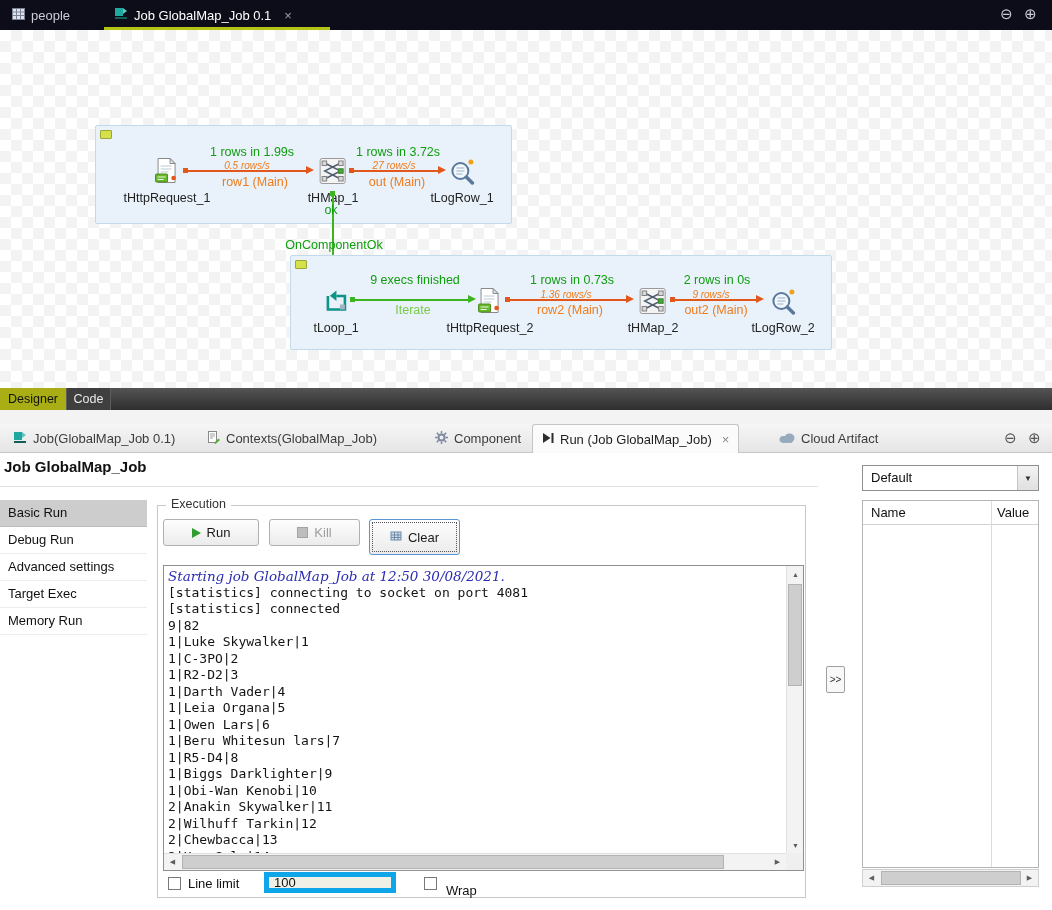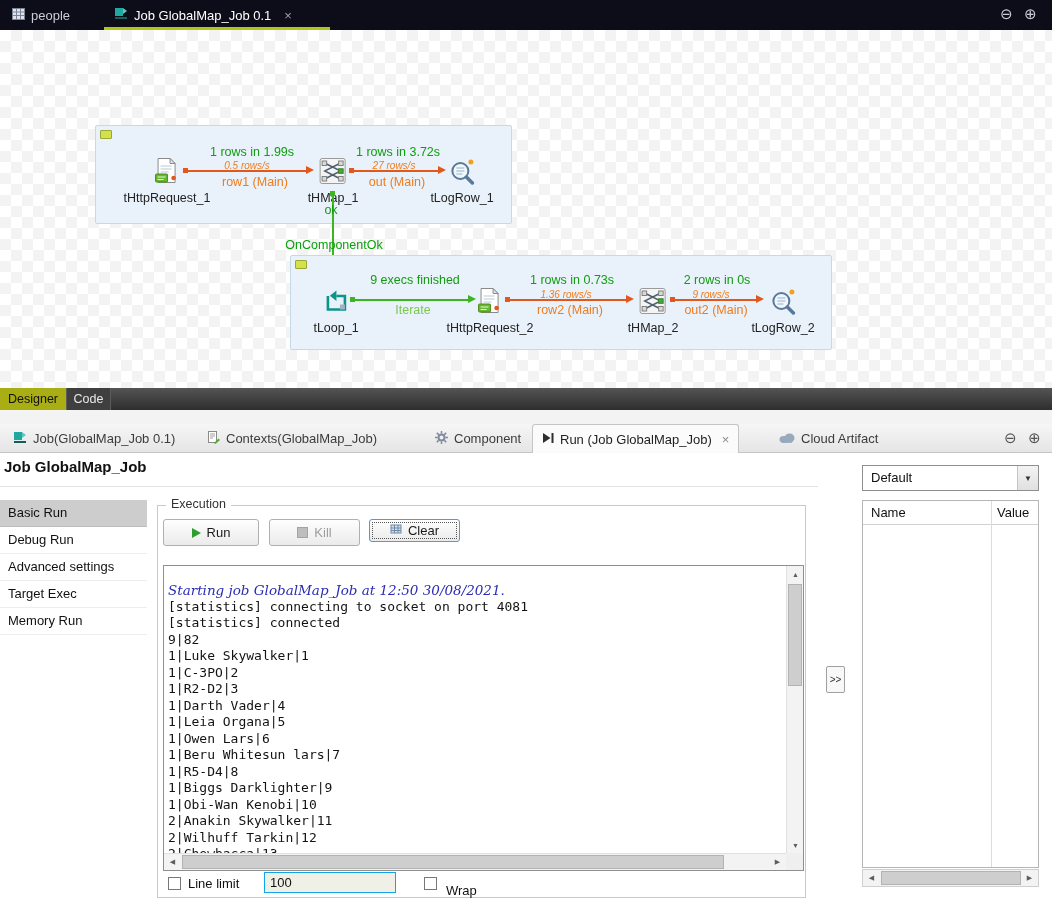--- a/index.html
+++ b/index.html
@@ -58,32 +58,32 @@
   .fieldset{position:absolute;left:157px;top:52px;width:649px;height:393px;border:1px solid #c9c9c9;box-sizing:border-box;}
   .legend{position:absolute;left:166px;top:44px;background:#fff;padding:0 5px;font-size:12.5px;color:#333;z-index:2;}
   .btn{position:absolute;display:flex;align-items:center;justify-content:center;gap:6px;background:linear-gradient(#fefefe,#ebebeb);border:1px solid #b0b0b0;border-radius:3px;font-size:13px;color:#1a1a1a;box-sizing:border-box;}
   .btn.disabled{color:#9e9e9e;}
   .btn.focused{border-color:#5a96d5;outline:1px dotted #555;outline-offset:-4px;}
   .play{width:0;height:0;border-top:5px solid transparent;border-bottom:5px solid transparent;border-left:9px solid #2f9e2f;}
   .ksq{width:9px;height:9px;background:#bdbdbd;border:1px solid #a3a3a3;}
 
   .console{position:absolute;left:163px;top:112px;width:641px;height:306px;background:#fff;border:1px solid #8f8f8f;box-sizing:border-box;}
   .console-text{position:absolute;left:0;top:0;right:17px;bottom:17px;padding:2px 4px;overflow:hidden;
-    font-family:"DejaVu Sans Mono",monospace;font-size:13px;line-height:16.5px;color:#131313;white-space:pre;margin-top:14px;}
+    font-family:"DejaVu Sans Mono",monospace;font-size:13px;line-height:16.5px;color:#131313;white-space:pre;}
   .console-start{font-family:"DejaVu Serif",serif;font-style:italic;color:#2b2bb4;font-size:13.5px;}
   .vscroll{position:absolute;right:0;top:0;width:17px;bottom:17px;background:#f3f3f3;border-left:1px solid #e0e0e0;box-sizing:border-box;}
   .hscroll{position:absolute;left:0;bottom:0;height:17px;right:17px;background:#f3f3f3;border-top:1px solid #e0e0e0;box-sizing:border-box;}
   .corner{position:absolute;right:0;bottom:0;width:17px;height:17px;background:#efefef;}
   .sarr{position:absolute;width:17px;height:16px;display:flex;align-items:center;justify-content:center;font-size:7px;color:#5d5d5d;}
   .vthumb{position:absolute;left:1px;right:1px;background:#cecece;border:1px solid #b3b3b3;box-sizing:border-box;}
   .hthumb{position:absolute;top:1px;bottom:1px;background:#cecece;border:1px solid #b3b3b3;box-sizing:border-box;}
 
   .cb{position:absolute;width:13px;height:13px;background:#fff;border:1px solid #787878;box-sizing:border-box;}
   .cblabel{position:absolute;font-size:13px;color:#111;white-space:nowrap;}
-  .llinput{position:absolute;left:264px;top:419px;width:132px;height:21px;background:#f1f0e6;border:1px solid #0ea5e9;font-family:"Liberation Sans",sans-serif;font-size:13px;padding:1px 5px;box-sizing:border-box;color:#111;}
+  .llinput{position:absolute;left:264px;top:419px;width:132px;height:21px;background:#f1f0e6;border:5px solid #0ea5e9;font-family:"Liberation Sans",sans-serif;font-size:13px;padding:1px 5px;box-sizing:border-box;color:#111;}
   .expandbtn{position:absolute;left:826px;top:213px;width:19px;height:27px;background:#f8f8f8;border:1px solid #a0a0a0;border-radius:2px;font-size:10px;color:#333;display:flex;align-items:center;justify-content:center;box-sizing:border-box;}
 
   .ctxselect{position:absolute;left:862px;top:12px;width:177px;height:26px;background:#fff;border:1px solid #8f8f8f;box-sizing:border-box;}
   .ctxselect .sval{position:absolute;left:8px;top:4px;font-size:13px;color:#111;}
   .selarrow{position:absolute;right:0;top:0;bottom:0;width:21px;background:linear-gradient(#f3f3f3,#e0e0e0);border-left:1px solid #c4c4c4;display:flex;align-items:center;justify-content:center;font-size:8px;color:#333;box-sizing:border-box;}
   .ctxtable{position:absolute;left:862px;top:47px;width:177px;height:368px;background:#fff;border:1px solid #b5b5b5;box-sizing:border-box;}
   .cth{position:absolute;top:4px;font-size:13px;color:#111;}
   .cthline{position:absolute;left:0;right:0;top:23px;height:1px;background:#d2d2d2;}
   .ctdiv{position:absolute;left:128px;top:0;bottom:0;width:1px;background:#dcdcdc;}
   .hscroll2{position:absolute;left:862px;top:416px;width:177px;height:18px;background:#f3f3f3;border:1px solid #cfcfcf;box-sizing:border-box;}
@@ -302,21 +302,21 @@
     <span class="legend">Execution</span>
 
     <div class="btn" style="left:163px;top:66px;width:96px;height:27px;">
       <span class="play"></span>
       <span>Run</span>
     </div>
     <div class="btn disabled" style="left:269px;top:66px;width:91px;height:27px;">
       <span class="ksq"></span>
       <span>Kill</span>
     </div>
-    <div class="btn focused" style="left:369px;top:66px;width:91px;height:23px;">
+    <div class="btn focused" style="left:369px;top:66px;width:91px;height:36px;">
       <span><svg width="12" height="12" viewBox="0 0 12 12">
             <rect x="1" y="2" width="10" height="8" fill="#cfe0ee" stroke="#6e8aa6"></rect>
             <path d="M1 5h10M1 7.5h10M4.5 2v8M8 2v8" stroke="#6e8aa6"></path>
           </svg></span>
       <span>Clear</span>
     </div>
 
     <div class="console">
       <div class="console-text"><div class="console-start">Starting job GlobalMap_Job at 12:50 30/08/2021.</div><div>[statistics] connecting to socket on port 4081</div><div>[statistics] connected</div><div>9|82</div><div>1|Luke Skywalker|1</div><div>1|C-3PO|2</div><div>1|R2-D2|3</div><div>1|Darth Vader|4</div><div>1|Leia Organa|5</div><div>1|Owen Lars|6</div><div>1|Beru Whitesun lars|7</div><div>1|R5-D4|8</div><div>1|Biggs Darklighter|9</div><div>1|Obi-Wan Kenobi|10</div><div>2|Anakin Skywalker|11</div><div>2|Wilhuff Tarkin|12</div><div>2|Chewbacca|13</div><div>2|Han Solo|14</div></div>
       <div class="vscroll">

